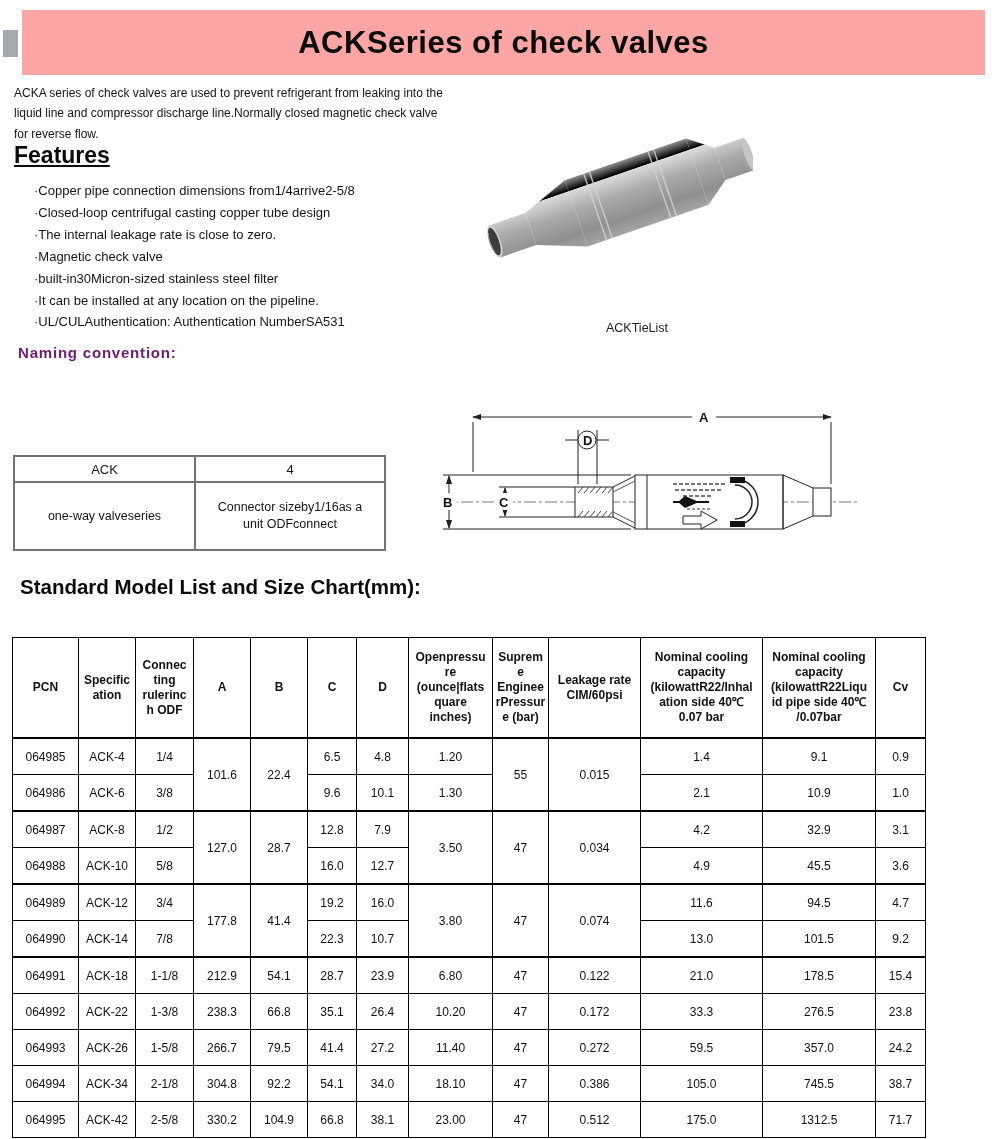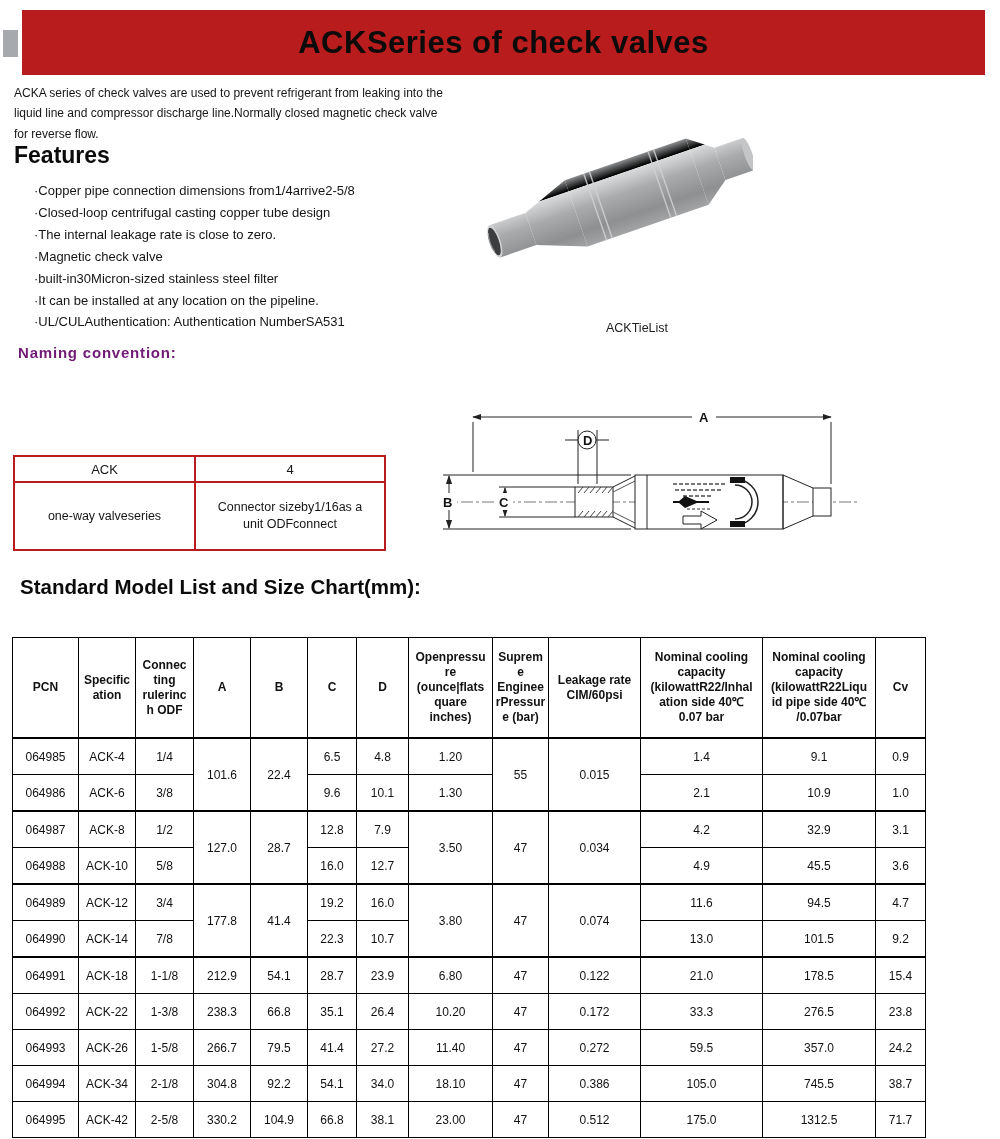--- a/index.html
+++ b/index.html
@@ -1,32 +1,32 @@
 <!DOCTYPE html>
 <html><head>
 <meta charset="utf-8">
 <style>
   html,body{margin:0;padding:0;background:#ffffff;}
   body{width:1000px;height:1139px;position:relative;font-family:"Liberation Sans",sans-serif;color:#111;overflow:hidden;}
   .abs{position:absolute;}
 
   .corner-tab{left:3px;top:30px;width:15px;height:27px;background:#a6a9ad;}
-  .banner{left:22px;top:10px;width:963px;height:65px;background:#b91c1c;}
+  .banner{left:22px;top:10px;width:963px;height:65px;background:#fca5a5;}
   .banner .title{width:100%;text-align:center;line-height:65px;font-size:31px;font-weight:bold;color:#0b0b0b;letter-spacing:0.5px;}
 
   .intro{left:14px;top:83px;width:490px;font-size:12px;line-height:20.4px;white-space:pre-line;color:#151515;}
-  .features-heading{left:14px;top:142px;font-size:23px;font-weight:bold;color:#0b0b0b;}
+  .features-heading{left:14px;top:142px;font-size:23px;font-weight:bold;color:#0b0b0b;text-decoration:underline;}
   .feature-list{left:14px;top:180px;width:470px;margin-left:20px;}
   .feature-item{font-size:13px;line-height:21.9px;color:#151515;}
 
   .photo-caption{left:594px;top:321px;font-size:12.5px;color:#222;margin-left:12px;}
   .naming-heading{left:18px;top:344px;font-size:15px;font-weight:bold;letter-spacing:0.8px;color:#701a75;}
 
   table.naming{left:13px;top:455px;position:absolute;border-collapse:collapse;table-layout:fixed;width:327px;}
-  table.naming td{border:2px solid #b91c1c;text-align:center;vertical-align:middle;font-size:12.5px;line-height:17px;padding:0 10px;color:#151515;}
+  table.naming td{border:2px solid #737373;text-align:center;vertical-align:middle;font-size:12.5px;line-height:17px;padding:0 10px;color:#151515;}
   table.naming tr:first-child td{height:24px;font-size:13px;}
   table.naming tr:last-child td{height:66px;}
 
   .chart-heading{left:20px;top:575px;font-size:20.5px;font-weight:bold;color:#0b0b0b;}
 
   table.model{left:12px;top:637px;position:absolute;border-collapse:collapse;table-layout:fixed;width:913px;}
   table.model th,table.model td{border:1.5px solid #000;text-align:center;vertical-align:middle;color:#111;padding:0 1px;overflow:hidden;}
   table.model th{font-size:12px;font-weight:bold;line-height:15px;white-space:pre-line;height:99px;}
   table.model td{font-size:12px;height:35px;}
   table.model tr.group-start td{border-top-width:2.5px;}

